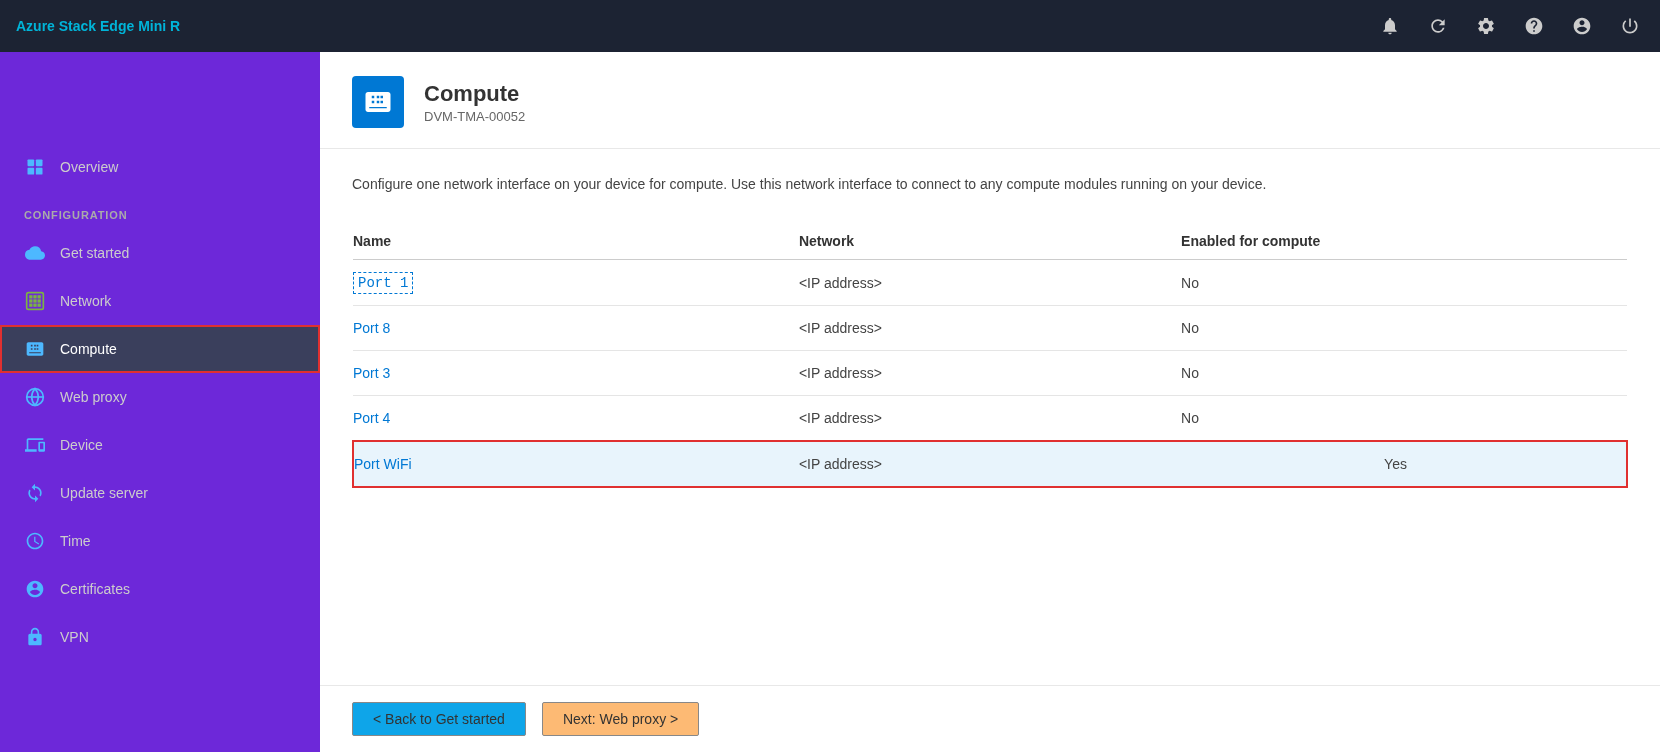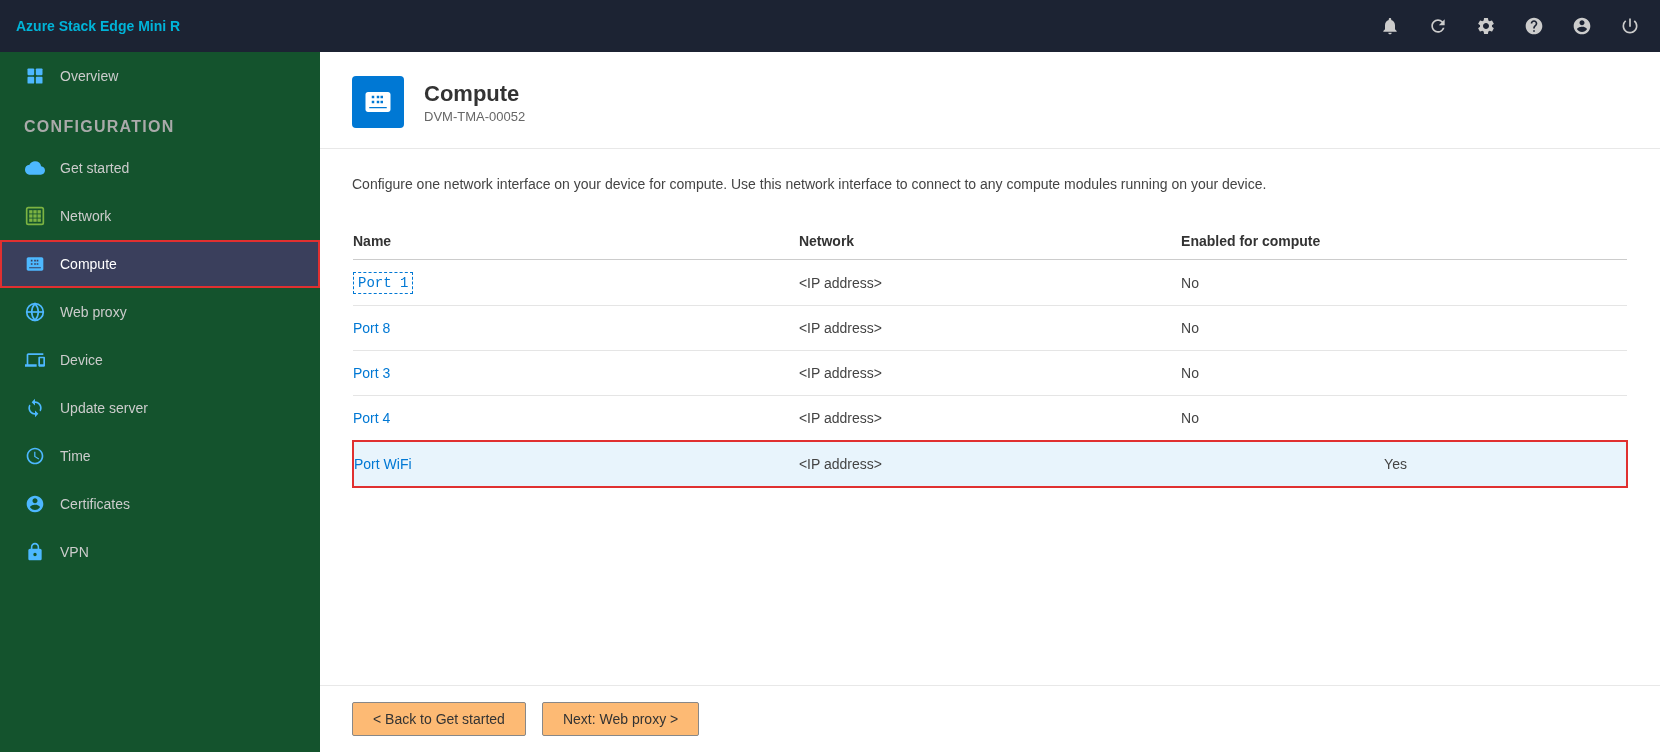--- a/index.html
+++ b/index.html
@@ -44,30 +44,31 @@
     
     .main-layout {
       display: flex;
       flex: 1;
       overflow: hidden;
     }
 
     
     .sidebar {
       width: 320px;
-      background: #14532d;
+      background: #6d28d9;
       color: #fff;
       flex-shrink: 0;
       display: flex;
       flex-direction: column;
       overflow-y: auto;
+      justify-content: center;
     }
     .sidebar-section-label {
       color: #aaa;
-      font-size: 16px;
+      font-size: 11px;
       font-weight: 700;
       letter-spacing: 0.08em;
       padding: 18px 24px 8px 24px;
       text-transform: uppercase;
     }
     .sidebar-item {
       display: flex;
       align-items: center;
       gap: 14px;
       padding: 13px 24px;
@@ -199,21 +200,21 @@
       gap: 16px;
     }
     .btn {
       padding: 8px 20px;
       font-size: 14px;
       cursor: pointer;
       border-radius: 2px;
       font-family: 'Segoe UI', sans-serif;
     }
     .btn-outline {
-      background: #fdba74;
+      background: #0ea5e9;
       border: 1px solid #888;
       color: #333;
     }
     .btn-primary {
       background: #fdba74;
       border: 1px solid #888;
       color: #333;
     }
   </style>
 </head>

